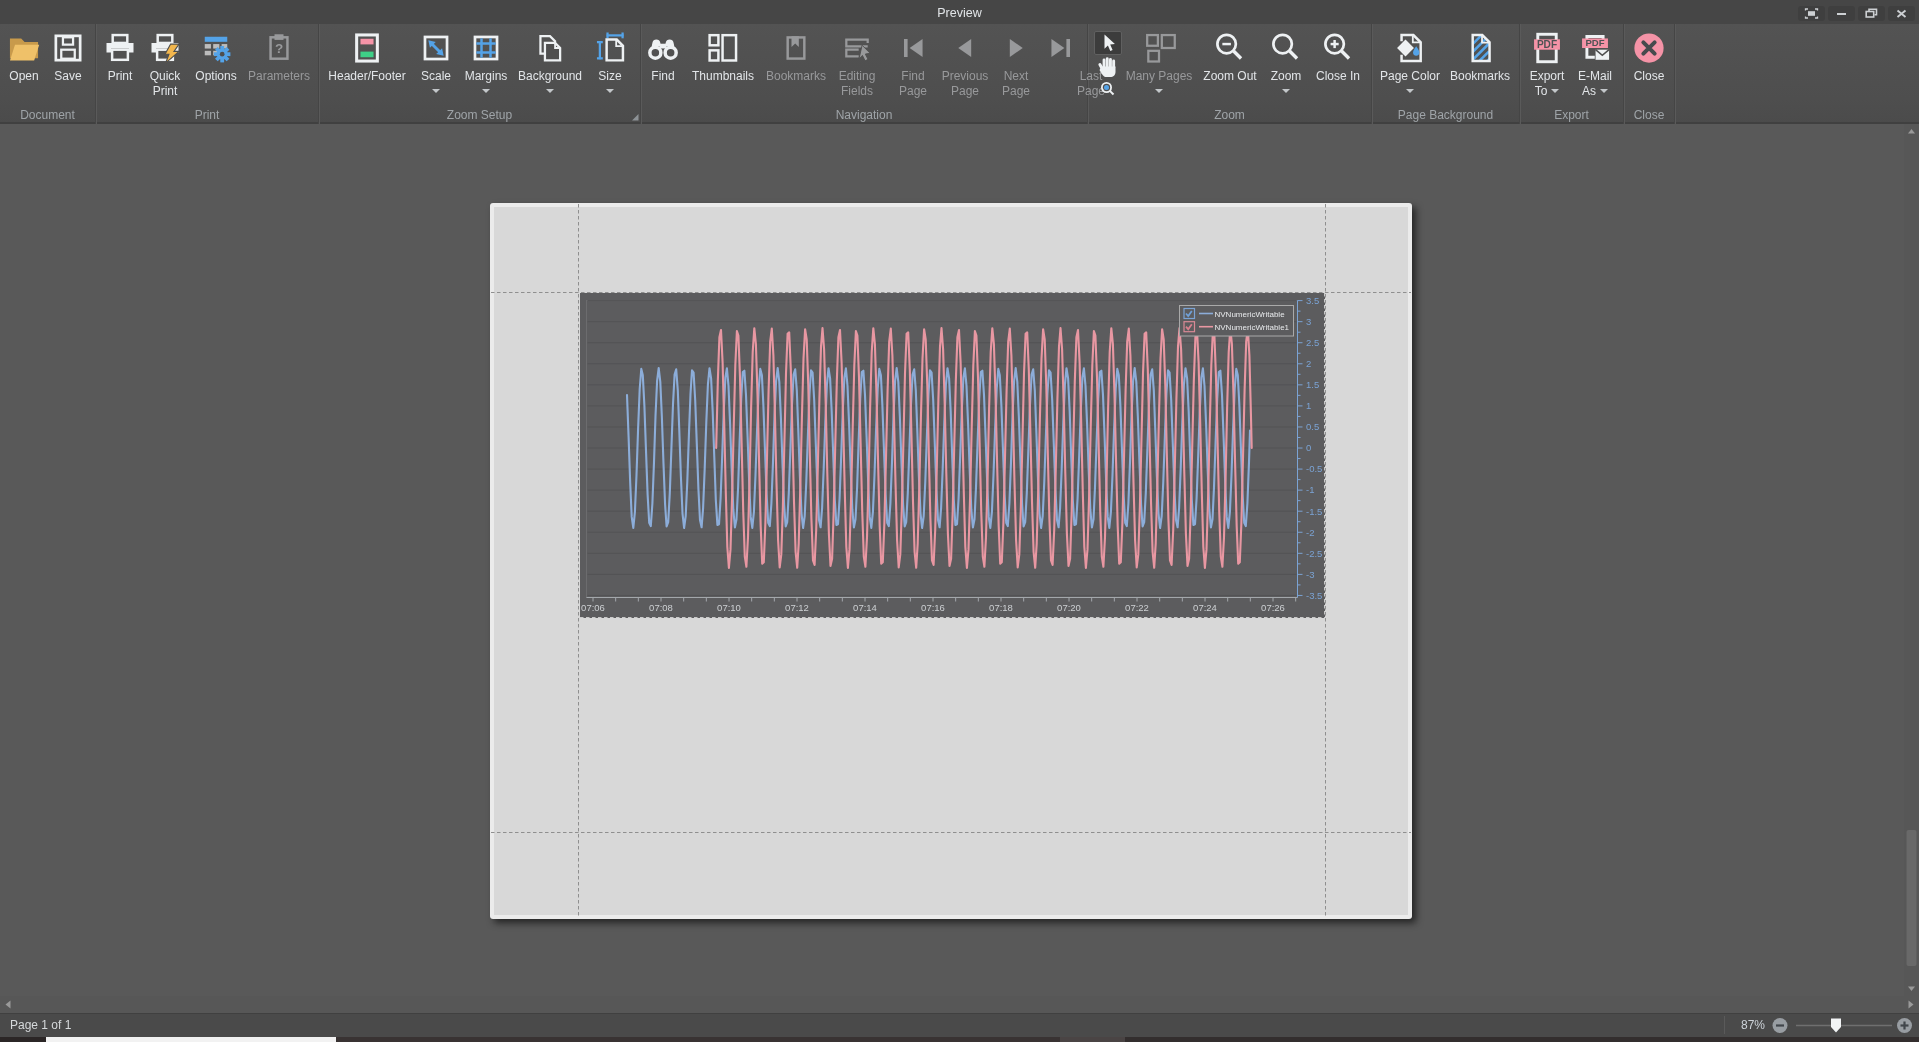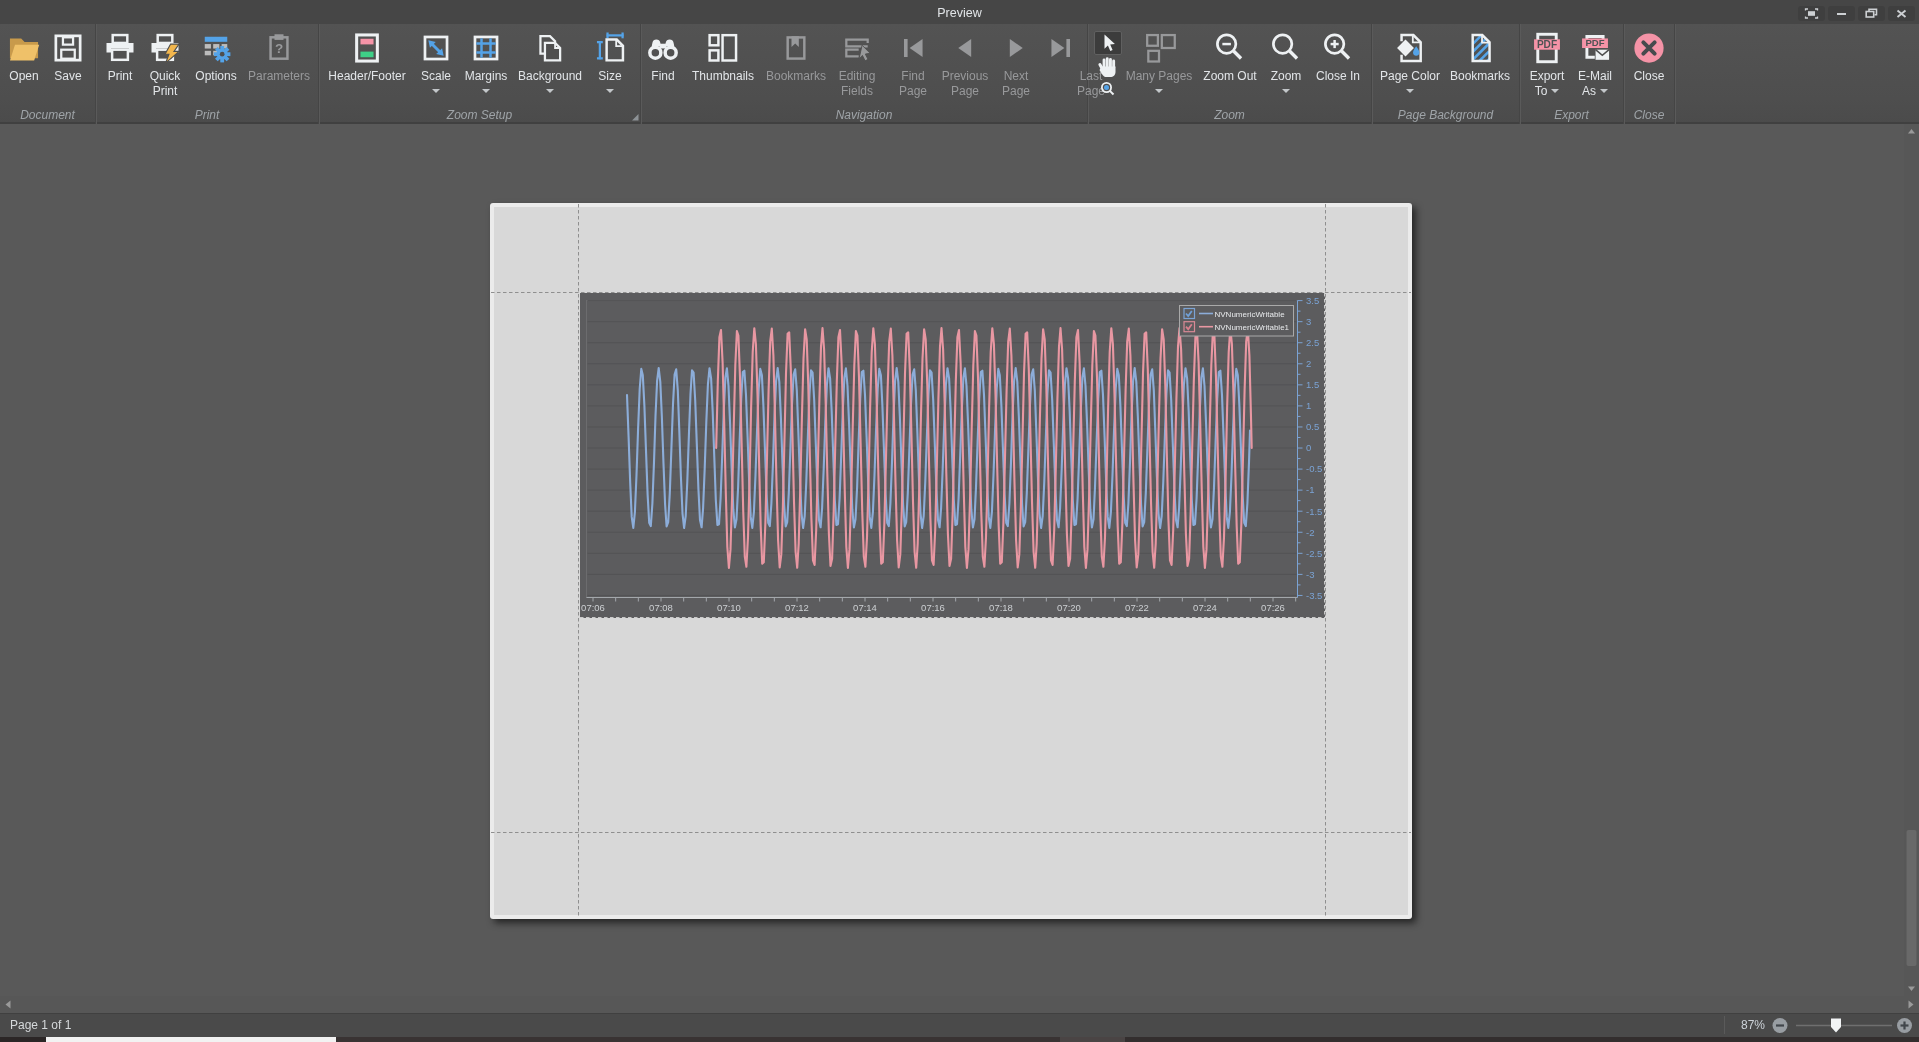--- a/index.html
+++ b/index.html
@@ -4,21 +4,21 @@
 html,body{margin:0;padding:0;width:1919px;height:1042px;overflow:hidden;
   background:#595959;font-family:"Liberation Sans",sans-serif;}
 .abs{position:absolute;}
 #titlebar{left:0;top:0;width:1919px;height:24px;background:#464646;}
 #title{left:0;top:1px;width:1919px;height:24px;line-height:24px;text-align:center;
   color:#e2e5e8;font-size:12.5px;}
 .wbtn{top:6px;width:27px;height:15px;background:#3f3f3f;border-radius:3px;}
 #ribbon{left:0;top:24px;width:1919px;height:100px;
   background:linear-gradient(#535353,#4e4e4e 75%,#4b4b4b);}
 #ribbonline{left:0;top:122px;width:1919px;height:2px;background:#404040;}
-.grp{top:24px;height:100px;border-right:1px solid #454545;box-shadow:1px 0 0 #5a5a5a;font-style:italic;}
+.grp{top:24px;height:100px;border-right:1px solid #454545;box-shadow:1px 0 0 #5a5a5a;}
 .gtitle{position:absolute;bottom:2px;left:0;width:100%;text-align:center;
   color:#9fa4a8;font-size:12px;}
 .blabel{position:absolute;top:69px;text-align:center;color:#e2e5e8;font-size:12px;line-height:14.5px;white-space:nowrap;}
 .dis{color:#98999b;}
 .icon{position:absolute;}
 .dd{position:absolute;width:0;height:0;border-left:4px solid transparent;
   border-right:4px solid transparent;border-top:4.5px solid #c3c7ca;}
 .ddi{display:inline-block;width:0;height:0;border-left:4px solid transparent;
   border-right:4px solid transparent;border-top:4.5px solid #c3c7ca;vertical-align:2px;margin-left:4px;}
 #client{left:0;top:124px;width:1919px;height:872px;background:#595959;}

